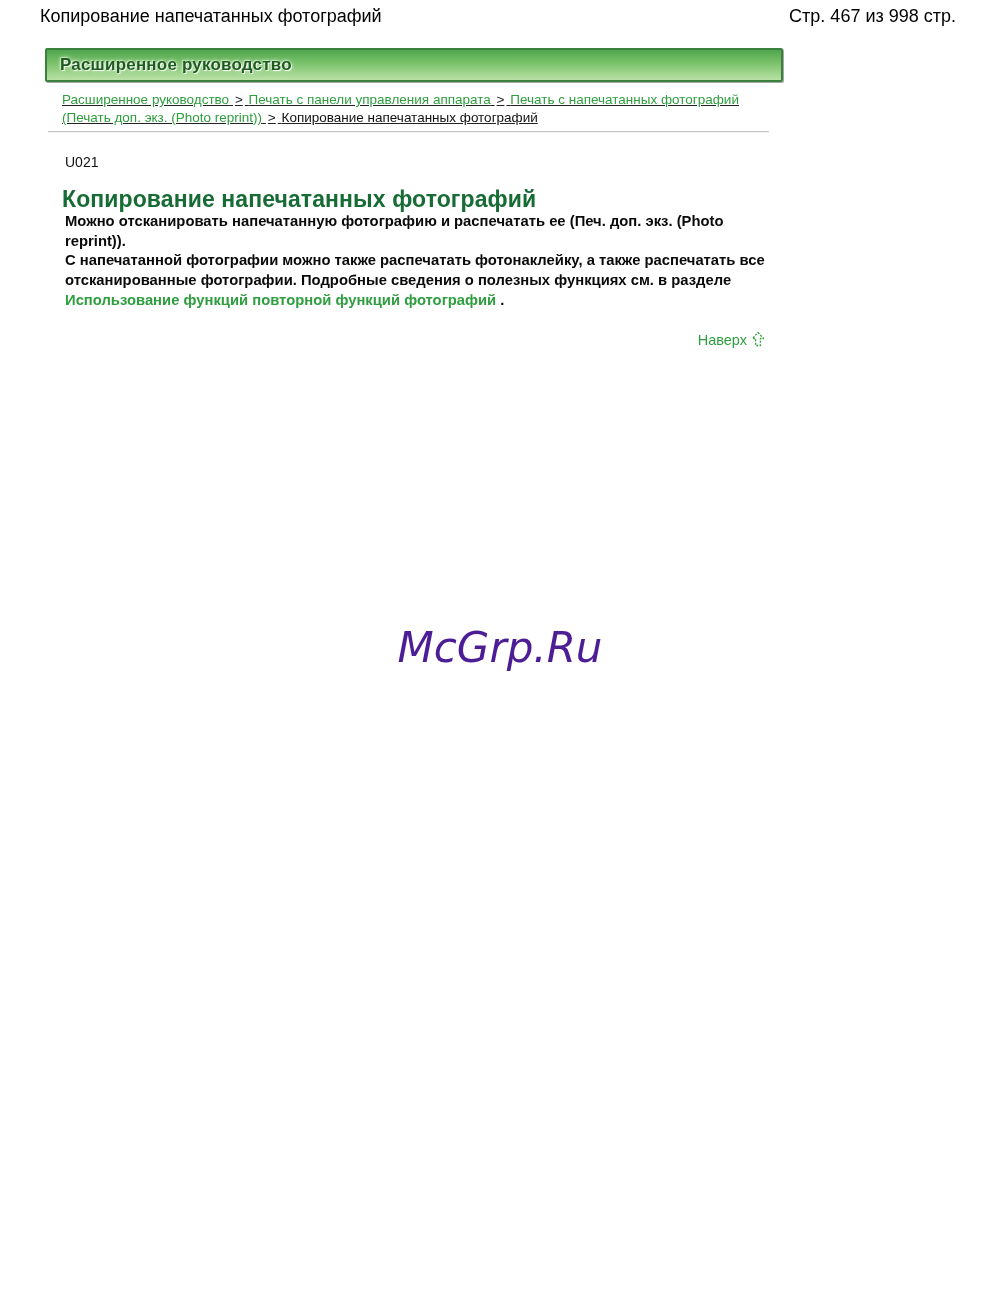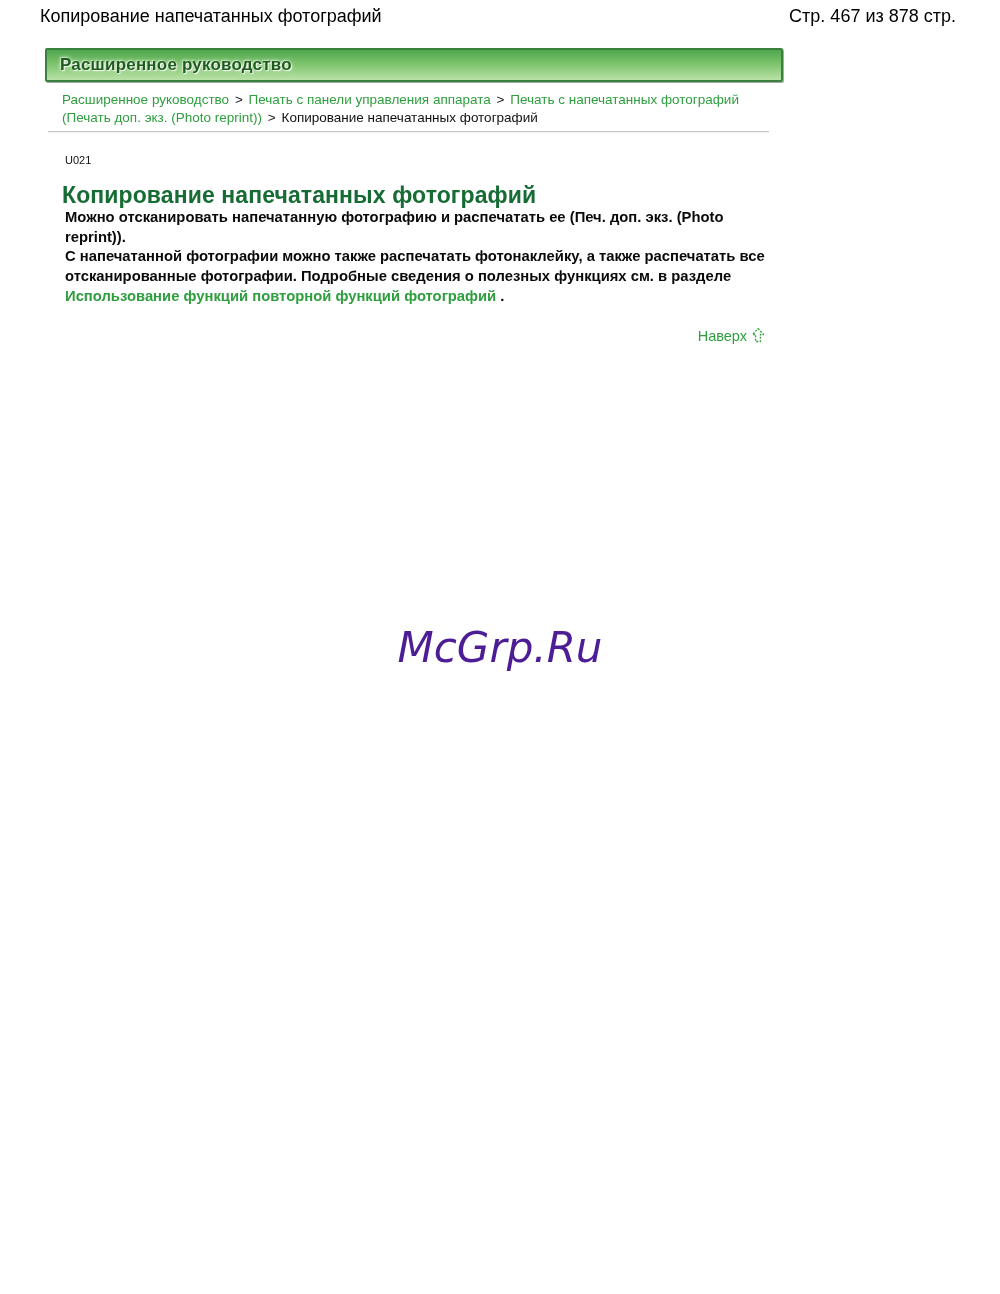--- a/index.html
+++ b/index.html
@@ -38,40 +38,41 @@
     color: #1e5c1e;
     letter-spacing: 0.2px;
     text-shadow: 1px 1px 0 rgba(255,255,255,0.85), -1px -1px 1px rgba(255,255,255,0.45), 0 0 4px rgba(255,255,255,0.9);
   }
   .breadcrumb {
     margin: 9px 0 0 62px;
     width: 690px;
     font-size: 13.5px;
     line-height: 17.5px;
     color: #222;
+    text-decoration: underline;
   }
   .breadcrumb a {
     color: #2f9e3f;
     text-decoration: none;
     cursor: pointer;
   }
   .breadcrumb .sep { color: #222; padding: 0 2px; }
   .breadcrumb .current { color: #111; }
   hr.rule {
     border: none;
     height: 0;
     border-top: 1px solid #c8c8c8;
     border-bottom: 1px solid #f1f1f1;
     margin: 5px 0 0 48px;
     width: 721px;
   }
   .content { margin-left: 65px; width: 700px; }
   .code {
     margin-top: 21px;
-    font-size: 11px;
+    font-size: 14px;
     color: #111;
   }
   h1.page-title {
     margin: 16px 0 0 -3px;
     font-size: 23px;
     line-height: 26px;
     font-weight: bold;
     color: #176b34;
     letter-spacing: 0.1px;
   }
@@ -115,21 +116,21 @@
     line-height: 48px;
     color: #4c1d95;
     pointer-events: none;
   }
 </style>
 </head>
 <body>
 
 <header class="top-header">
   <span>Копирование напечатанных фотографий</span>
-  <span>Стр. 467 из 878 стр.</span>
+  <span>Стр. 467 из 998 стр.</span>
 </header>
 
 <div class="banner">
   <span class="banner-label">Расширенное руководство</span>
 </div>
 
 <nav class="breadcrumb">
   <a>Расширенное руководство</a>
   <span class="sep">&gt;</span>
   <a>Печать с панели управления аппарата</a>

